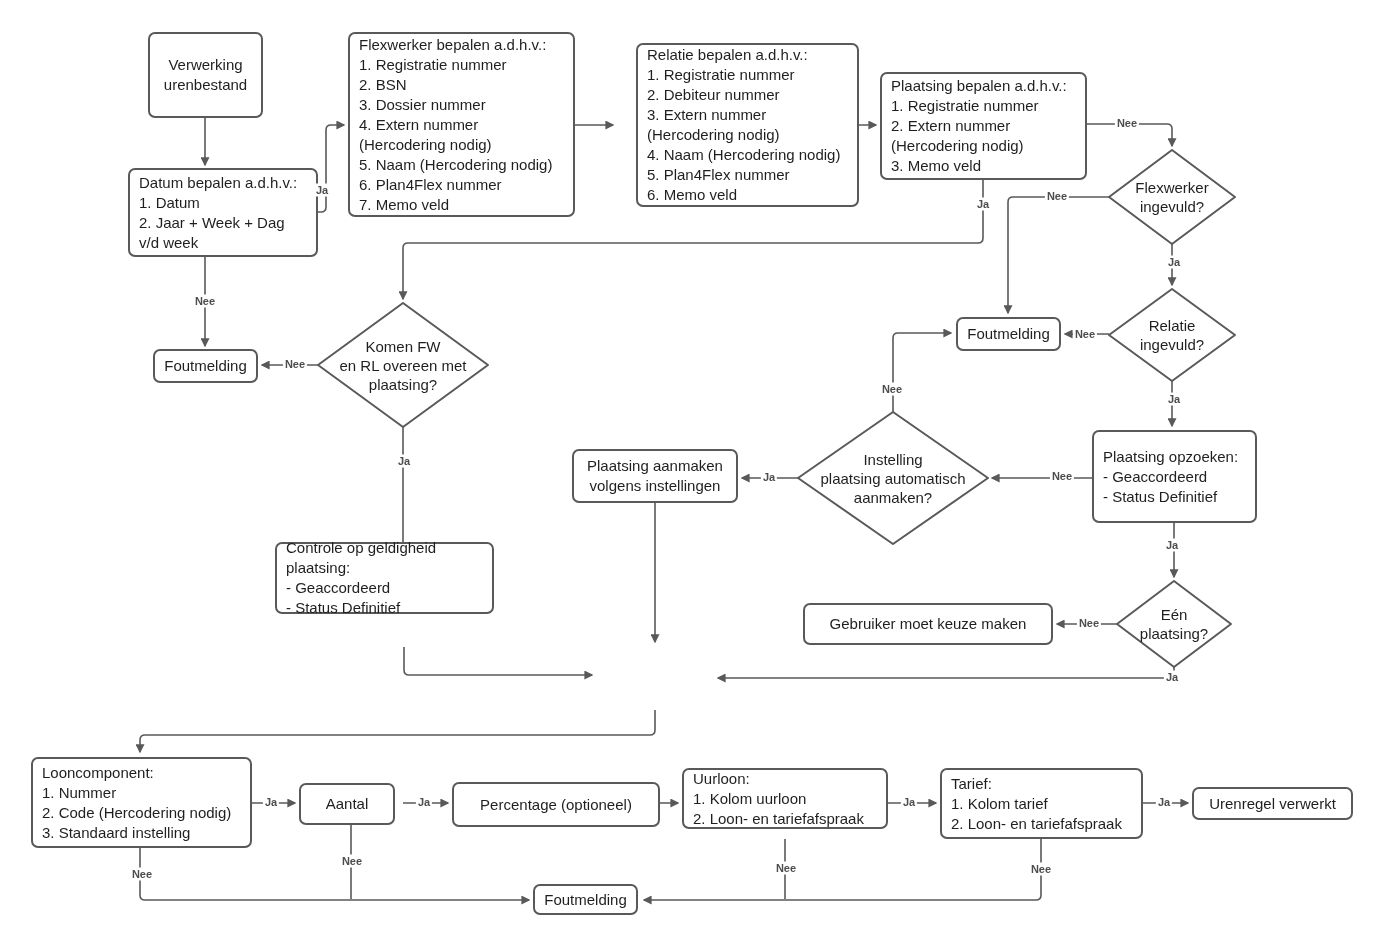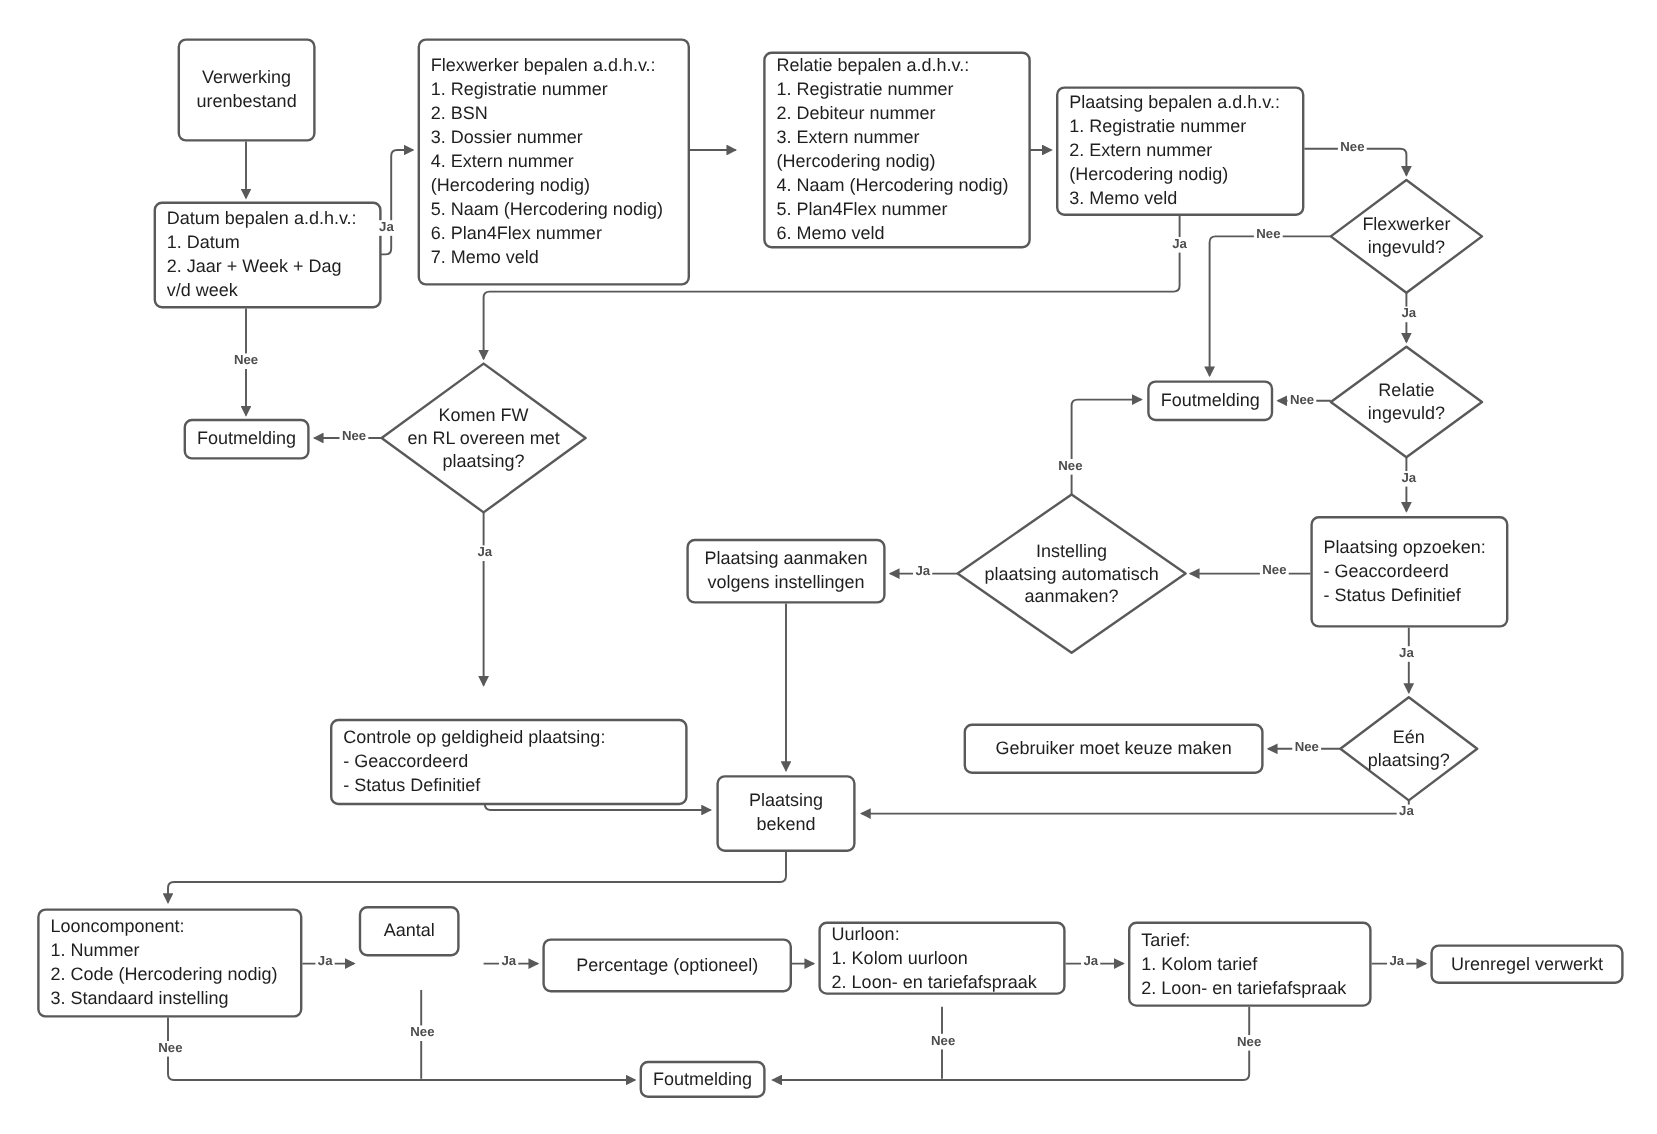--- a/index.html
+++ b/index.html
@@ -79,21 +79,21 @@
     <polygon class="shape" points="798,478 893,412 988,478 893,544"></polygon>
     <polygon class="shape" points="1117,624 1174,581 1231,624 1174,667"></polygon>
   </svg>
 
   <div class="node center" style="left:148px;top:32px;width:115px;height:86px">Verwerking
 urenbestand</div>
   <div class="node list" style="left:128px;top:168px;width:190px;height:89px">Datum bepalen a.d.h.v.:
 1. Datum
 2. Jaar + Week + Dag
 v/d week</div>
-  <div class="node list" style="left:348px;top:32px;width:227px;height:206px">Flexwerker bepalen a.d.h.v.:
+  <div class="node list" style="left:348px;top:32px;width:227px;height:185px">Flexwerker bepalen a.d.h.v.:
 1. Registratie nummer
 2. BSN
 3. Dossier nummer
 4. Extern nummer
 (Hercodering nodig)
 5. Naam (Hercodering nodig)
 6. Plan4Flex nummer
 7. Memo veld</div>
   <div class="node list" style="left:636px;top:43px;width:223px;height:164px">Relatie bepalen a.d.h.v.:
 1. Registratie nummer
@@ -109,30 +109,28 @@
 (Hercodering nodig)
 3. Memo veld</div>
   <div class="node center" style="left:153px;top:349px;width:105px;height:34px">Foutmelding</div>
   <div class="node center" style="left:956px;top:317px;width:105px;height:34px">Foutmelding</div>
   <div class="node list" style="left:1092px;top:430px;width:165px;height:93px">Plaatsing opzoeken:
 - Geaccordeerd
 - Status Definitief</div>
   <div class="node center" style="left:572px;top:449px;width:166px;height:54px">Plaatsing aanmaken
 volgens instellingen</div>
   <div class="node center" style="left:803px;top:603px;width:250px;height:42px">Gebruiker moet keuze maken</div>
-  <div class="node list" style="left:275px;top:599px;width:298px;height:72px">Controle op geldigheid plaatsing:
+  <div class="node list" style="left:275px;top:542px;width:219px;height:72px">Controle op geldigheid plaatsing:
 - Geaccordeerd
 - Status Definitief</div>
-  <div class="node center" style="left:597px;top:646px;width:116px;height:64px">Plaatsing
-bekend</div>
   <div class="node list" style="left:31px;top:757px;width:221px;height:91px">Looncomponent:
 1. Nummer
 2. Code (Hercodering nodig)
 3. Standaard instelling</div>
-  <div class="node center" style="left:299px;top:755px;width:84px;height:42px">Aantal</div>
+  <div class="node center" style="left:299px;top:783px;width:96px;height:42px">Aantal</div>
   <div class="node center" style="left:452px;top:782px;width:208px;height:45px">Percentage (optioneel)</div>
   <div class="node list" style="left:682px;top:768px;width:206px;height:61px">Uurloon:
 1. Kolom uurloon
 2. Loon- en tariefafspraak</div>
   <div class="node center" style="left:533px;top:884px;width:105px;height:31px">Foutmelding</div>
   <div class="node list" style="left:940px;top:768px;width:203px;height:71px">Tarief:
 1. Kolom tarief
 2. Loon- en tariefafspraak</div>
   <div class="node center" style="left:1192px;top:787px;width:161px;height:33px">Urenregel verwerkt</div>
 

